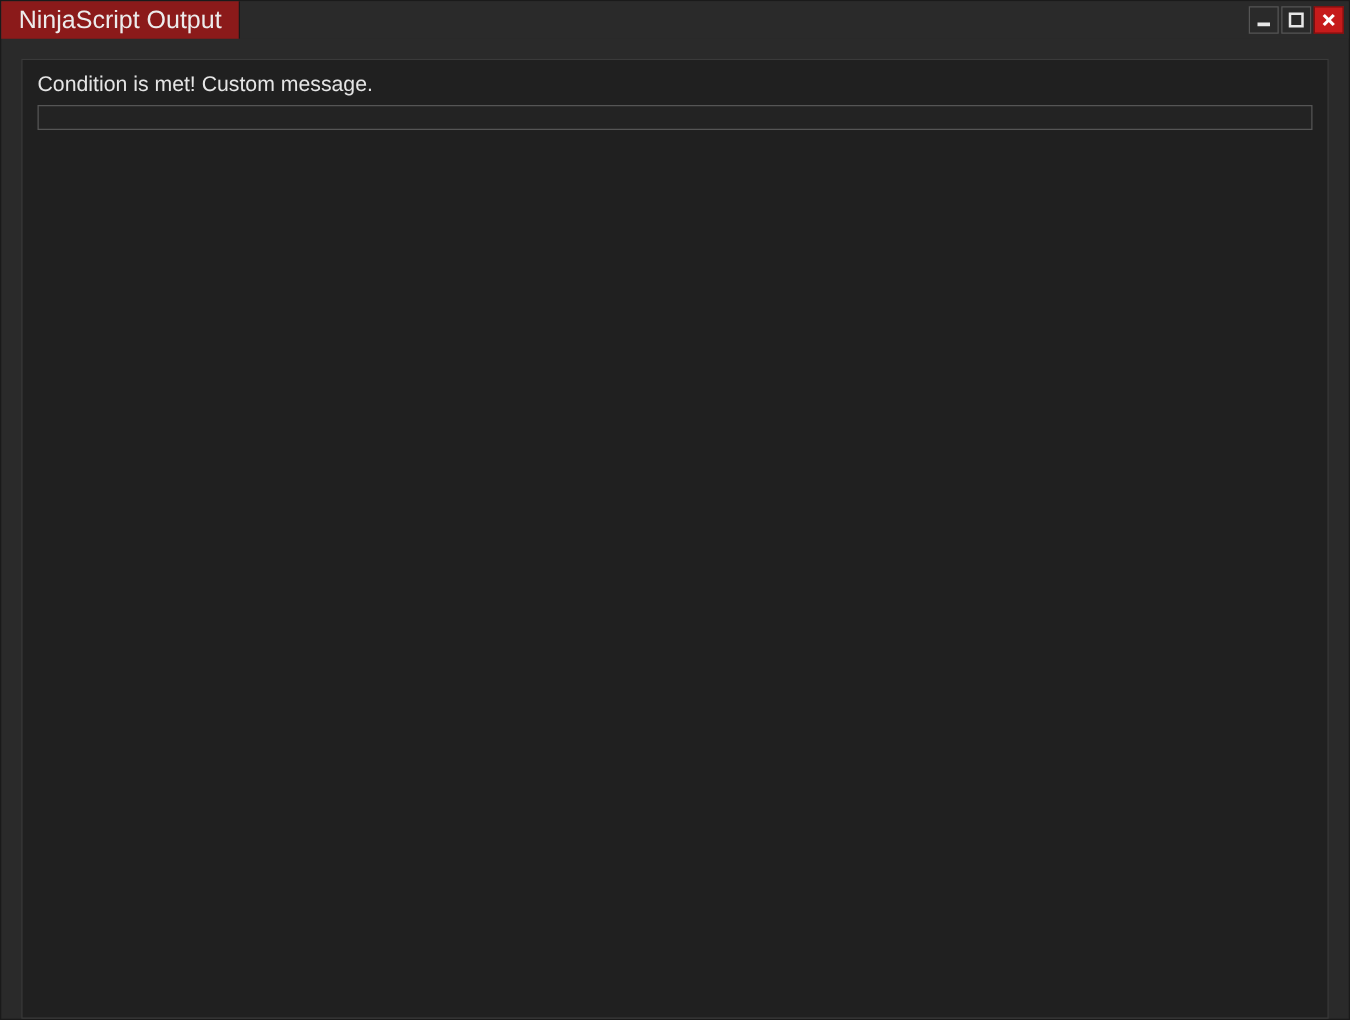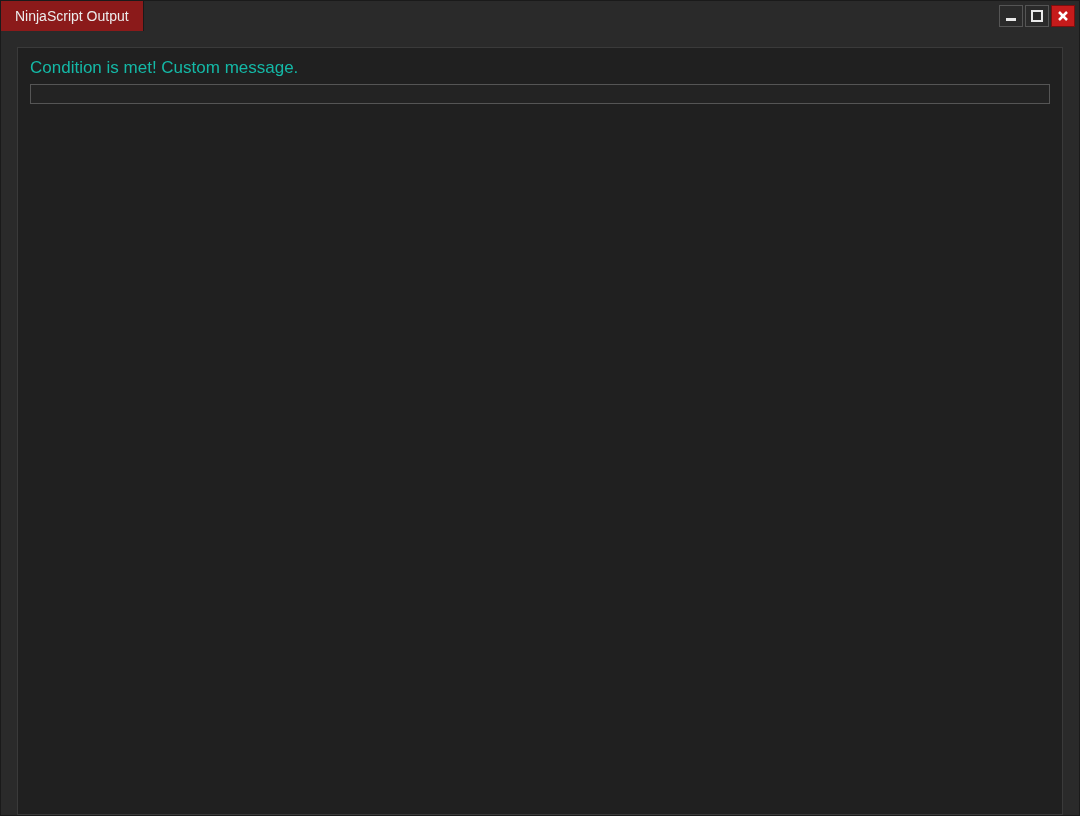--- a/index.html
+++ b/index.html
@@ -23,21 +23,21 @@
   }
   .titlebar {
     height: 30px;
     background: #2a2a2a;
     display: flex;
     align-items: stretch;
   }
   .titlebar-title {
     background: #8b1a1a;
     color: #ececec;
-    font-size: 14px;
+    font-size: 20px;
     padding: 0 14px;
     display: flex;
     align-items: center;
     border-right: 1px solid #1a1a1a;
   }
   .titlebar-spacer {
     flex: 1;
   }
   .titlebar-controls {
     display: flex;
@@ -70,21 +70,21 @@
     flex-direction: column;
   }
   .output-panel {
     flex: 1;
     background: #202020;
     border: 1px solid #3a3a3a;
     padding: 10px 12px;
     position: relative;
   }
   .output-text {
-    color: #14b8a6;
+    color: #e5e5e5;
     font-size: 17px;
     margin-bottom: 6px;
   }
   .input-line {
     width: 100%;
     height: 20px;
     background: #232323;
     border: 1px solid #555;
     outline: none;
     color: #d8d8d8;

